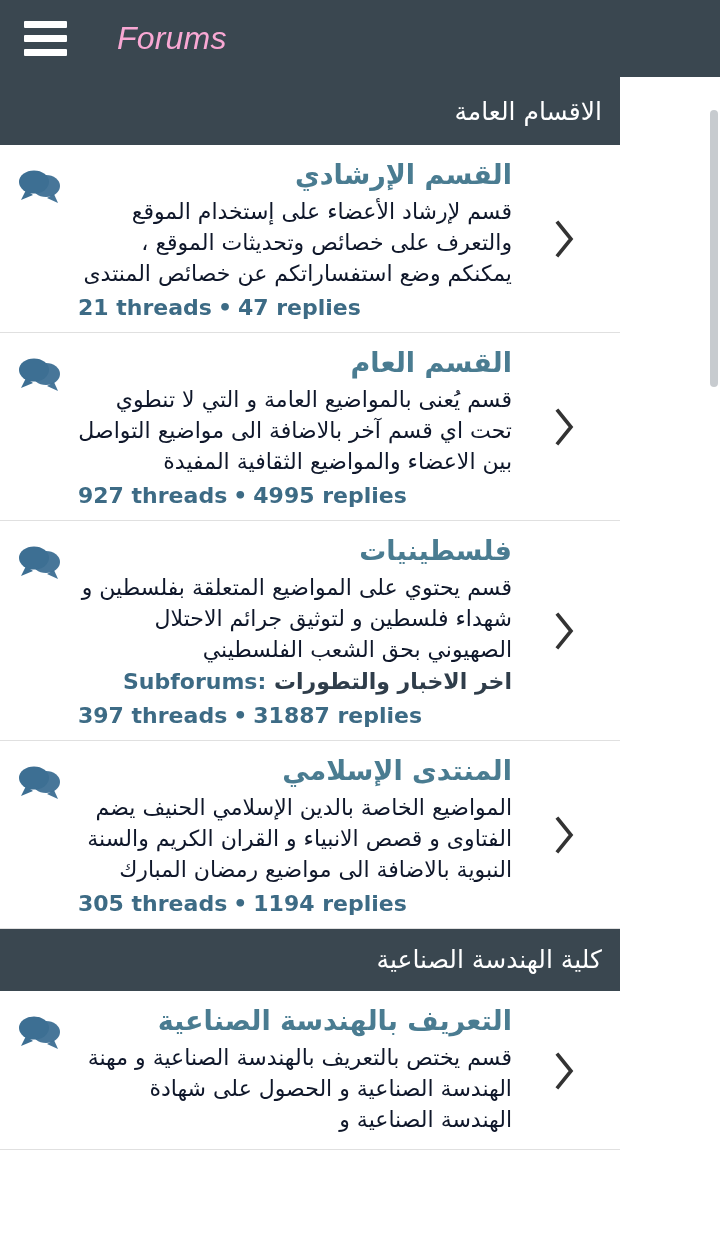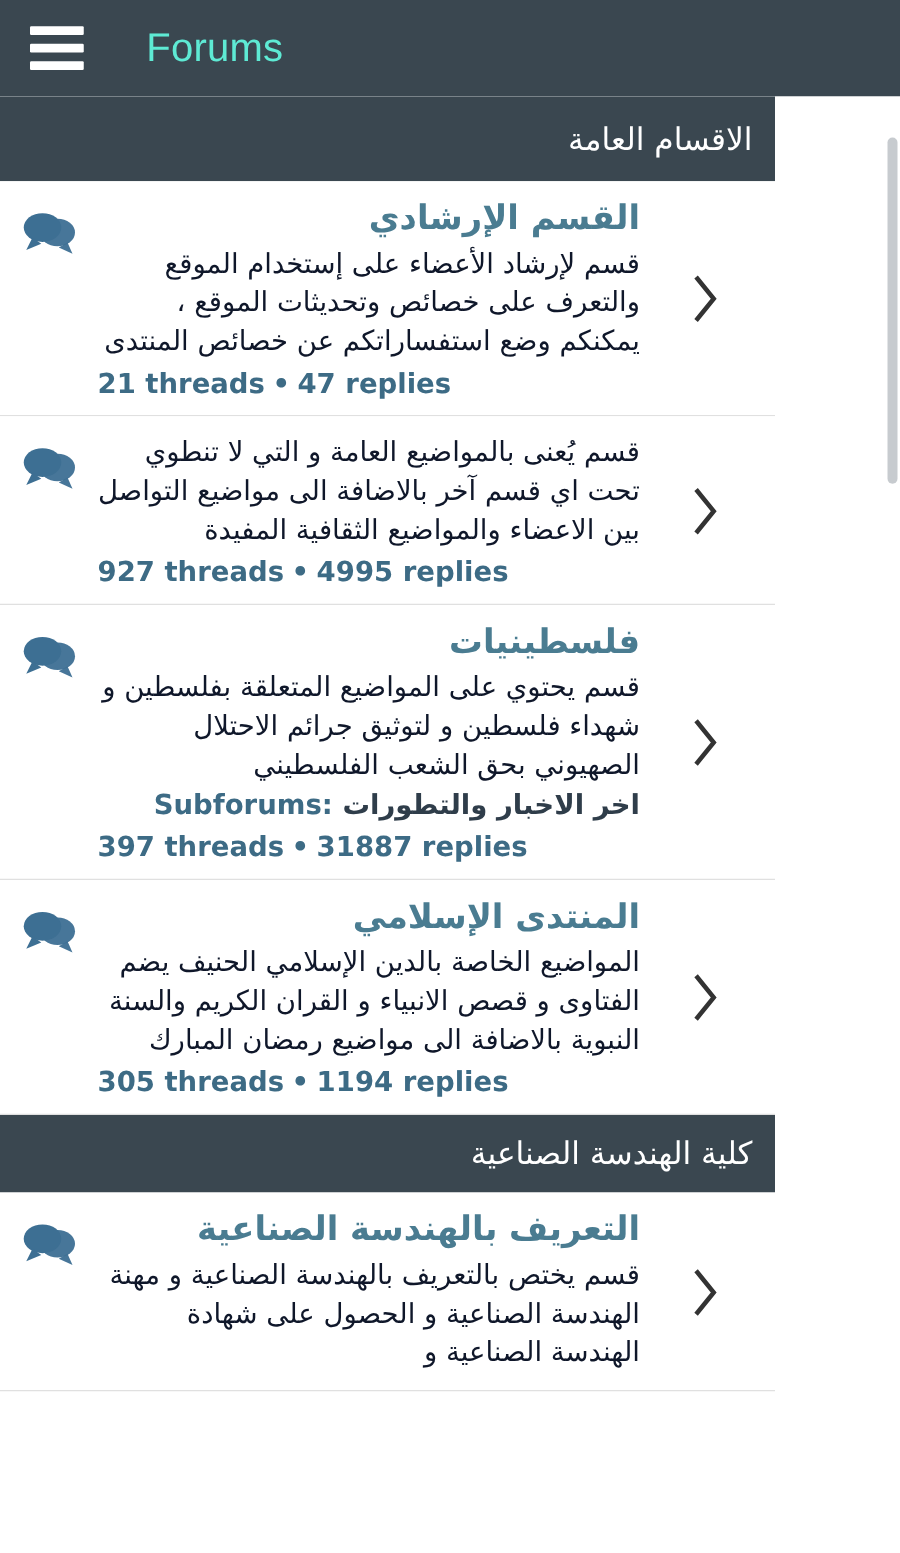--- a/index.html
+++ b/index.html
@@ -45,27 +45,28 @@
   }
   .hamburger span {
     display: block;
     width: 43px;
     height: 7px;
     background: #ffffff;
     border-radius: 1px;
   }
 
   .appbar-title {
-    color: #5eead4;
+    color: #f9a8d4;
     font-size: 32px;
     font-weight: 400;
     letter-spacing: 0.2px;
     margin-left: 49px;
     font-family: "Liberation Sans", sans-serif;
     white-space: nowrap;
+    font-style: italic;
   }
 
   
   .section-header {
     background: #3a4750;
     color: #ffffff;
     height: 62px;
     display: flex;
     align-items: center;
     padding: 0 18px;
@@ -256,20 +257,21 @@
         <div class="forum-row">
           <div class="bubble-col">
             <svg class="bubble-icon" viewBox="0 0 46 36" xmlns="http://www.w3.org/2000/svg">
               <ellipse cx="30" cy="17" rx="14" ry="11" fill="#3d6f93" opacity="0.95"></ellipse>
               <path d="M38 25 L42 34 L31 29 Z" fill="#3d6f93" opacity="0.95"></path>
               <ellipse cx="18" cy="13" rx="15" ry="11.5" fill="#3d6f93"></ellipse>
               <path d="M10 21 L5 31 L17 26 Z" fill="#3d6f93"></path>
             </svg>
           </div>
           <div class="row-body">
+            <div class="forum-title">القسم العام</div>
             <div class="forum-desc">قسم يُعنى بالمواضيع العامة و التي لا تنطوي تحت اي قسم آخر بالاضافة الى مواضيع التواصل بين الاعضاء والمواضيع الثقافية المفيدة</div>
             <div class="forum-stats"><span>927 threads</span><span class="dot">•</span><span>4995 replies</span></div>
           </div>
           <div class="chev-col">
             <svg class="chevron" viewBox="0 0 26 44" xmlns="http://www.w3.org/2000/svg">
               <polyline points="7,6 20,22 7,38" fill="none" stroke="#333333" stroke-width="3.6" stroke-linecap="square" stroke-linejoin="miter"></polyline>
             </svg>
           </div>
         </div>
         <div class="forum-row">

